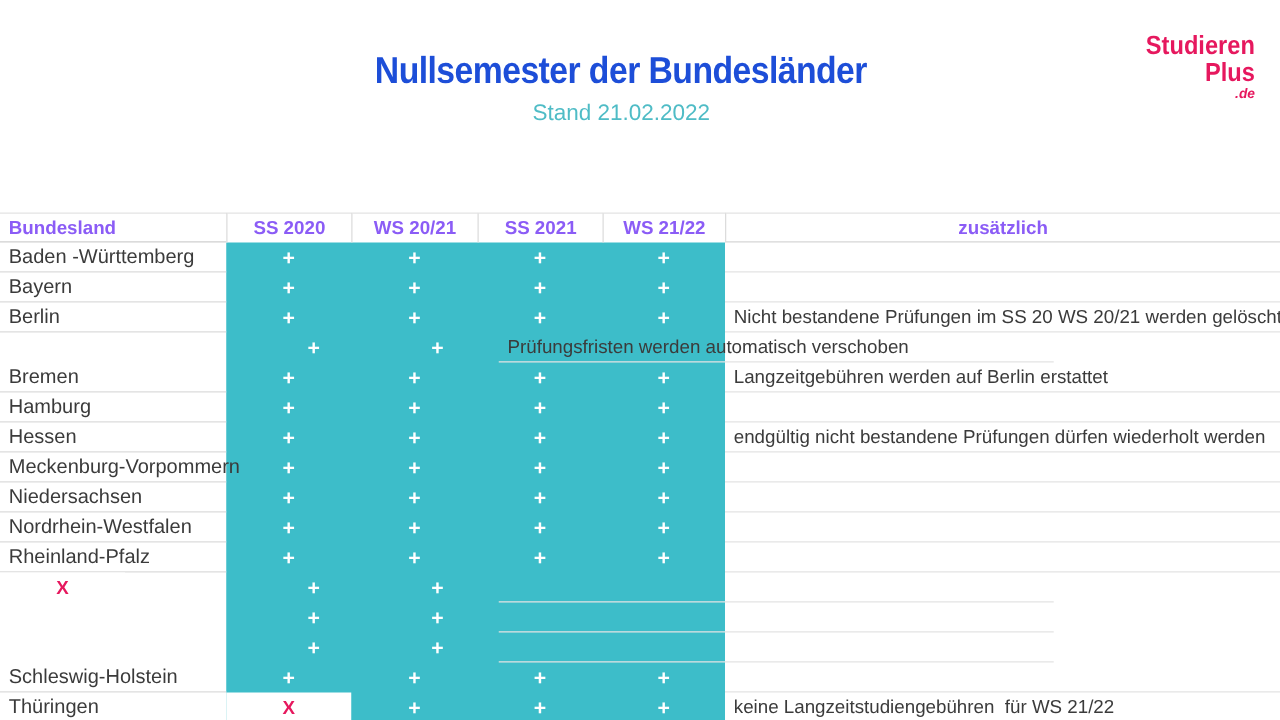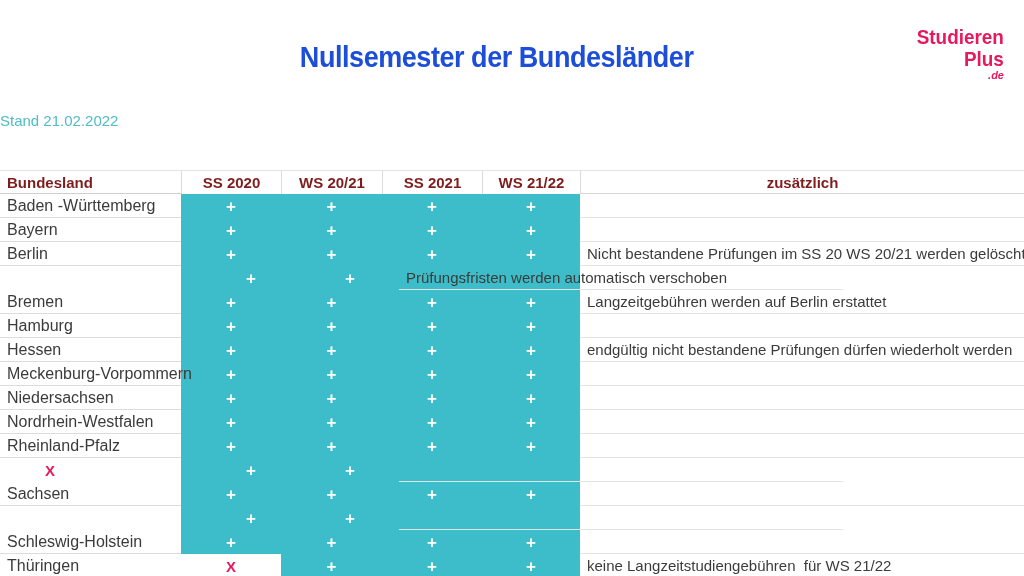--- a/index.html
+++ b/index.html
@@ -18,40 +18,39 @@
     top: 40px; left: 0; width: 994px;
     text-align: center;
     font-size: 30px;
     font-weight: bold;
     color: #1d4ed8;
   }
   .title span { display: inline-block; transform: scaleX(0.9); letter-spacing: -0.5px; white-space: nowrap; }
   .subtitle {
     position: absolute;
     top: 80px; left: 0; width: 994px;
-    text-align: left;
-    font-size: 15px;
+    text-align: center;
+    font-size: 18px;
     color: var(--color-teal_light, #4FBCC6);
-    margin-top: 32px;
   }
   .logo {
     position: absolute;
     top: 26px; right: 20px;
     text-align: right;
     color: var(--color-pink, #E6185E);
     font-weight: bold;
   }
   .logo .l { display: block; font-size: 21px; line-height: 22px; transform: scaleX(0.9); transform-origin: right center; white-space: nowrap; }
   .logo .de { display: block; font-size: 11px; line-height: 11px; font-style: italic; }
   
   .table { position: absolute; top: 170px; left: 0; width: 1024px; }
   .thead { display: flex; height: 24px; position: relative; z-index: 2; }
   .hcell {
     display: flex; align-items: center;
-    font-weight: bold; font-size: 15px; color: #7f1d1d;
+    font-weight: bold; font-size: 15px; color: #8b5cf6;
     border-top: 1px solid #e3e3e3;
     white-space: nowrap;
   }
   .hcell.h-label { width: 181px; padding-left: 7px; border-bottom: 1px solid #cfcfcf; }
   .hcell.h-m { justify-content: center; border-left: 1px solid #dcdcdc; }
   .hcell.h-m1 { width: 100px; }
   .hcell.h-m2 { width: 101px; }
   .hcell.h-m3 { width: 100px; text-align: center; }
   .hcell.h-m4 { width: 98px; }
   .hcell.h-note { width: 444px; justify-content: center; border-left: 1px solid #dcdcdc; border-bottom: 1px solid #d6d6d6; }
@@ -301,21 +300,20 @@
           </div>
           <div class="cell mark m3">
             <span class="plus">+</span>
           </div>
           <div class="cell mark m4">
             <span class="plus">+</span>
           </div>
           <div class="cell note"></div>
         </div>
         <div class="trow">
-          <div class="cell label">Sachsen</div>
           <div class="cell mark m1">
             <span class="plus">+</span>
           </div>
           <div class="cell mark m2">
             <span class="plus">+</span>
           </div>
           <div class="cell mark m3">
             <span class="plus">+</span>
           </div>
           <div class="cell mark m4">

